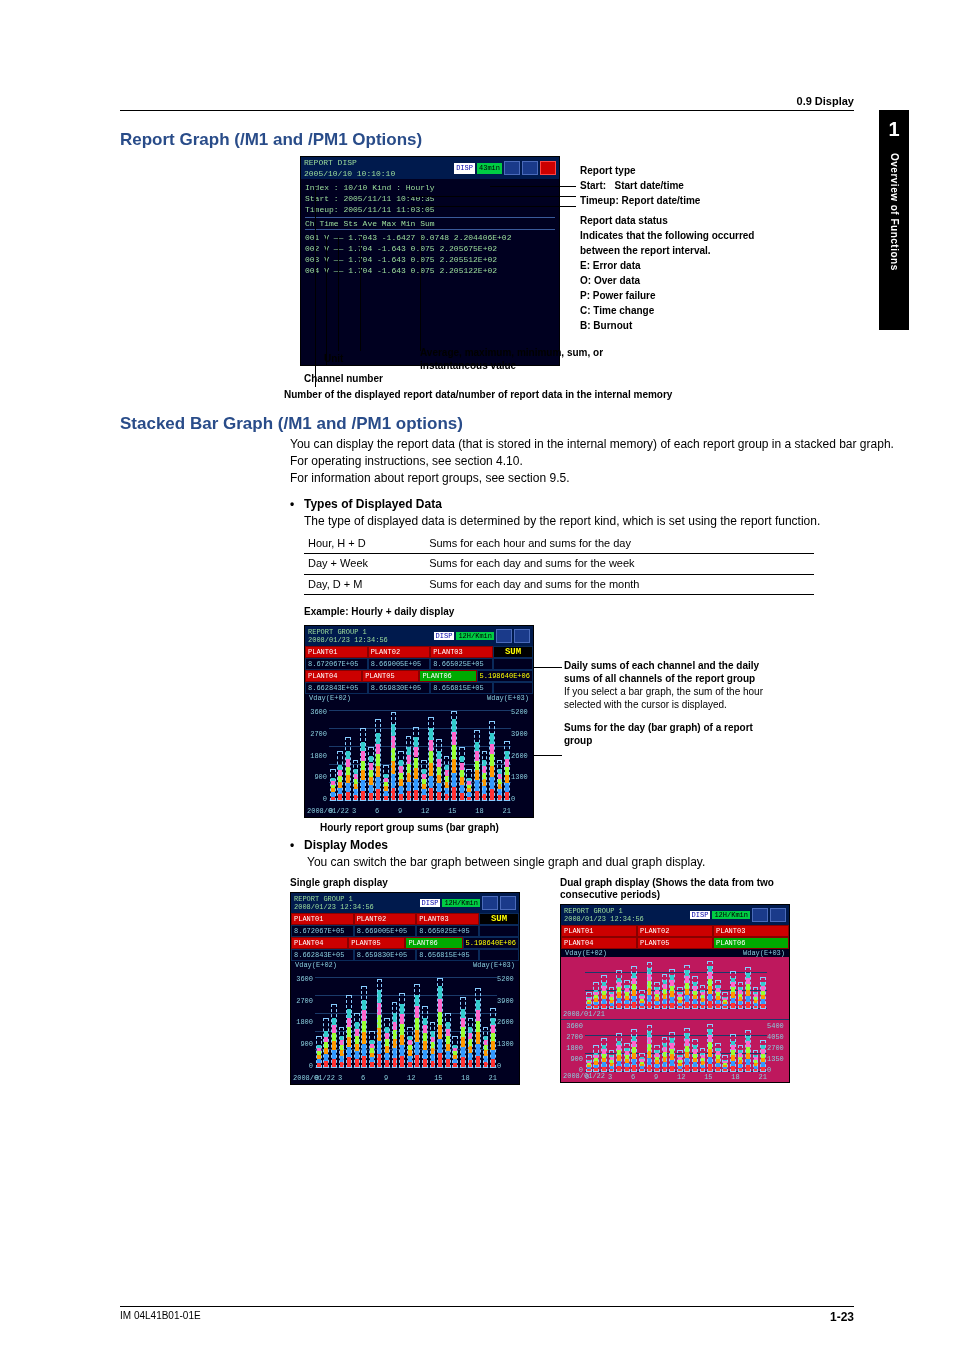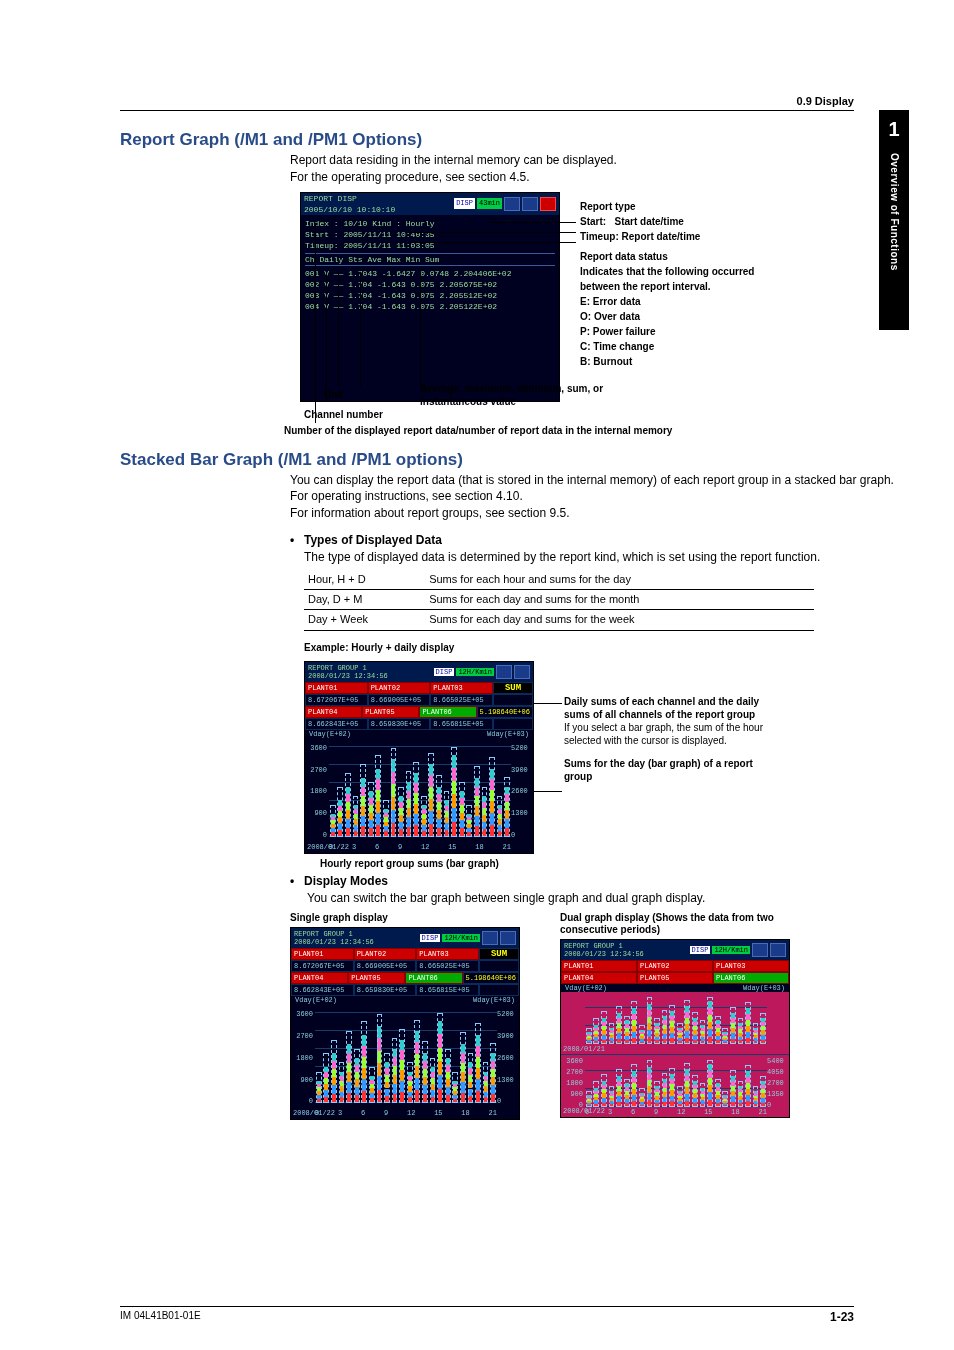--- a/index.html
+++ b/index.html
@@ -302,24 +302,20 @@
   <div class="header-right">0.9  Display</div>
   <div class="header-rule"></div>
 
   <div class="side-tab">
     <span class="num">1</span>
     <span class="label">Overview of Functions</span>
   </div>
 
   <div style="margin-top:80px;">
     <h2 class="section">Report Graph (/M1 and /PM1 Options)</h2>
-    <div class="indent">
-      <div>Report data residing in the internal memory can be displayed.</div>
-      <div>For the operating procedure, see section 4.5.</div>
-    </div>
   </div>
 
   <div class="report-figure">
     <div class="rpt-window">
       <div class="rpt-title">
         <div>
           <div>REPORT DISP</div>
           <div>2005/10/10 10:10:10</div>
         </div>
         <div style="display:flex;align-items:center;gap:2px;">
@@ -329,21 +325,21 @@
             <span></span>
             <span></span>
             <span style="background:#c00;border-color:#f44;"></span>
           </div>
         </div>
       </div>
       <div class="rpt-body">
         <div>Index : 10/10        Kind : Hourly</div>
         <div>Start : 2005/11/11 10:40:35</div>
         <div>Timeup: 2005/11/11 11:03:05</div>
-        <div style="border-top:1px solid #3a5a9a;border-bottom:1px solid #3a5a9a;margin:2px 0;">Ch  Daily  Sts      Ave      Max      Min          Sum</div>
+        <div style="border-top:1px solid #3a5a9a;border-bottom:1px solid #3a5a9a;margin:2px 0;">Ch  Time  Sts      Ave      Max      Min          Sum</div>
         <div>001 V    ——     1.7043  -1.6427   0.0748  2.204406E+02</div>
         <div>002 V    ——     1.704   -1.643    0.075   2.205675E+02</div>
         <div>003 V    ——     1.704   -1.643    0.075   2.205512E+02</div>
         <div>004 V    ——     1.704   -1.643    0.075   2.205122E+02</div>
       </div>
     </div>
 
     <div class="line-marker" style="left:200px; top:30px; width:86px;"></div>
     <div class="line-marker" style="left:118px; top:40px; width:168px;"></div>
     <div class="line-marker" style="left:118px; top:50px; width:168px;"></div>
@@ -388,26 +384,26 @@
       </div>
       <div style="margin-left:14px;">The type of displayed data is determined by the report kind, which is set using the report function.</div>
 
       <table class="rk" style="margin-left:14px;">
         <tbody>
         <tr>
               <td>Hour, H + D</td>
               <td>Sums for each hour and sums for the day</td>
             </tr>
         <tr>
+              <td>Day + Week</td>
+              <td>Sums for each day and sums for the week</td>
+            </tr>
+        <tr>
               <td>Day, D + M</td>
               <td>Sums for each day and sums for the month</td>
-            </tr>
-        <tr>
-              <td>Day + Week</td>
-              <td>Sums for each day and sums for the week</td>
             </tr>
       </tbody>
         </table>
 
       <div class="fig-caption" style="margin-left:14px; margin-top:10px;">Example: Hourly + daily display</div>
     </div>
   </div>
 
   <div class="mini-figure" style="height:200px; margin-left:184px;">
     <div class="bg-window">

